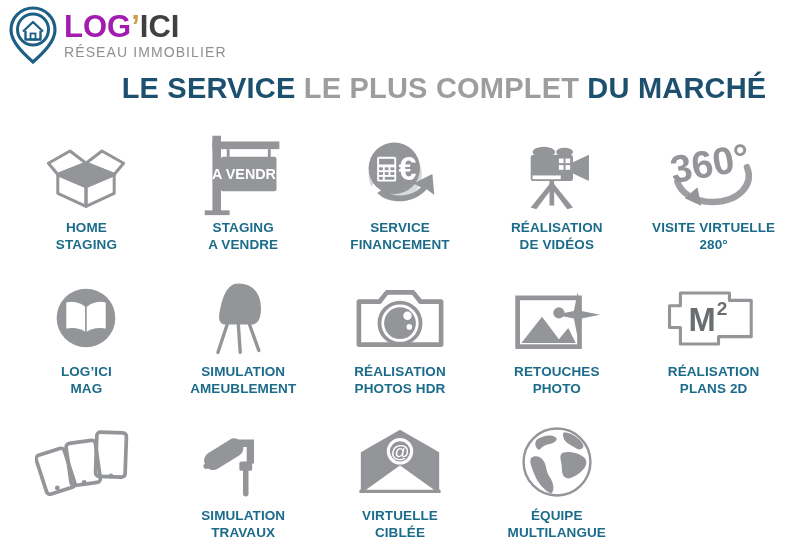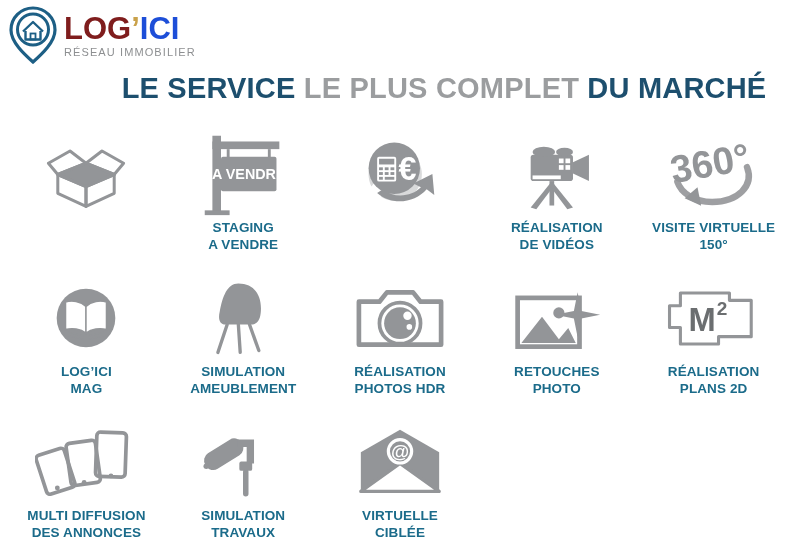--- a/index.html
+++ b/index.html
@@ -36,25 +36,25 @@
     flex-direction: column;
     justify-content: center;
   }
   #logo-wordmark {
     font-size: 31px;
     font-weight: bold;
     letter-spacing: 0px;
     line-height: 1.0;
     white-space: nowrap;
   }
-  .wm-log { color: #7f1d1d; }
+  .wm-log { color: #a21caf; }
   .wm-apos { color: #c9a14a; }
-  .wm-ici { color: #1d4ed8; }
+  .wm-ici { color: #404040; }
   #logo-tagline {
-    font-size: 11px;
+    font-size: 14px;
     color: #8d8f91;
     letter-spacing: 1.1px;
     margin-top: 2px;
     white-space: nowrap;
   }
 
   
   #page-title {
     position: absolute;
     top: 72px;
@@ -135,20 +135,22 @@
       <svg viewBox="0 0 100 84" width="94" height="79">
         <g fill="none" stroke="#939598" stroke-width="3.2" stroke-linejoin="round">
           <path d="M50 30 L20 42 L50 55 L80 42 Z" fill="#939598" stroke="#939598"></path>
           <path d="M20 42 L20 62 L50 76 L50 55 Z"></path>
           <path d="M80 42 L80 62 L50 76 L50 55 Z"></path>
           <path d="M20 42 L10 30 L33 17 L50 30 Z"></path>
           <path d="M80 42 L90 30 L67 17 L50 30 Z"></path>
         </g>
       </svg>
     </div>
+    <div class="service-label">HOME
+STAGING</div>
   </div>
 
   <div class="service-cell">
     <div class="service-icon">
       <svg viewBox="0 0 100 92" width="96" height="88">
         <g fill="#939598">
           <rect x="18" y="6" width="9" height="82"></rect>
           <rect x="10" y="84" width="26" height="5"></rect>
           <rect x="18" y="12" width="70" height="8"></rect>
           <rect x="33" y="20" width="3" height="10"></rect>
@@ -178,20 +180,22 @@
           <rect x="28" y="40" width="4" height="3"></rect>
             <rect x="34" y="40" width="4" height="3"></rect>
             <rect x="40" y="40" width="4" height="3"></rect>
           <rect x="28" y="45" width="4" height="3"></rect>
             <rect x="34" y="45" width="10" height="3"></rect>
         </g>
         <text x="58" y="48" font-family="Liberation Sans, sans-serif" font-size="34" font-weight="bold" fill="#ffffff" text-anchor="middle">€</text>
         <path d="M26 62 C42 76 66 72 78 58 L86 64 L84 42 L64 52 L72 56 C62 66 44 68 32 58 Z" fill="#939598"></path>
       </svg>
     </div>
+    <div class="service-label">SERVICE
+FINANCEMENT</div>
   </div>
 
 
   <div class="service-cell">
     <div class="service-icon">
       <svg viewBox="0 0 100 86" width="94" height="81">
         <g fill="#939598">
           <rect x="22" y="22" width="45" height="28" rx="3"></rect>
           <path d="M67 30 L84 22 L84 50 L67 42 Z"></path>
           <ellipse cx="36" cy="19" rx="12" ry="5.5"></ellipse>
@@ -213,21 +217,21 @@
 
   <div class="service-cell">
     <div class="service-icon">
       <svg viewBox="0 0 120 84" width="110" height="77">
         <text x="58" y="44" font-family="Liberation Sans, sans-serif" font-size="42" font-weight="bold" fill="#939598" text-anchor="middle" transform="rotate(-10 58 44)">360°</text>
         <path d="M96 34 C104 54 86 72 58 72 C38 72 24 62 20 50" fill="none" stroke="#939598" stroke-width="7" stroke-linecap="round" opacity="0.9"></path>
         <path d="M42 56 L28 68 L46 76 Z" fill="#939598"></path>
       </svg>
     </div>
     <div class="service-label">VISITE VIRTUELLE
-150°</div>
+280°</div>
   </div>
 
   <div class="service-cell">
     <div class="service-icon">
       <svg viewBox="0 0 90 90" width="80" height="80">
         <circle cx="45" cy="45" r="33" fill="#939598"></circle>
         <g fill="#ffffff" stroke="#939598" stroke-width="1.6">
           <path d="M45 32 C39 26 29 25 22 27 L22 58 C29 56 39 57 45 62 Z"></path>
           <path d="M45 32 C51 26 61 25 68 27 L68 58 C61 56 51 57 45 62 Z"></path>
         </g>
@@ -307,22 +311,20 @@
           <rect x="36" y="18" width="32" height="46" rx="4" transform="rotate(-8 52 41)"></rect>
           <rect x="66" y="8" width="32" height="48" rx="4" transform="rotate(2 82 32)"></rect>
         </g>
         <g fill="#939598">
           <circle cx="24" cy="68" r="2.6"></circle>
           <circle cx="53" cy="62" r="2.6"></circle>
           <circle cx="82" cy="55" r="2.6"></circle>
         </g>
       </svg>
     </div>
-    <div class="service-label">MULTI DIFFUSION
-DES ANNONCES</div>
   </div>
 
   <div class="service-cell">
     <div class="service-icon">
       <svg viewBox="0 0 100 86" width="92" height="79">
         <g fill="#939598">
           <rect x="6" y="24" width="46" height="20" rx="9" transform="rotate(-32 29 34)"></rect>
           <path d="M44 18 L62 18 L62 44 L54 44 L54 26 L44 26 Z"></path>
           <rect x="46" y="42" width="14" height="10" rx="2"></rect>
           <rect x="50" y="50" width="6" height="30" rx="3"></rect>
@@ -340,14 +342,29 @@
         <path d="M8 26 L50 2 L92 26 L92 68 L8 68 Z" fill="#939598"></path>
         <path d="M8 68 L50 38 L92 68 Z" fill="#ffffff" stroke="#939598" stroke-width="3.6" stroke-linejoin="round"></path>
         <circle cx="50" cy="25" r="12.5" fill="none" stroke="#ffffff" stroke-width="3.4"></circle>
         <text x="50" y="32" font-family="Liberation Sans, sans-serif" font-size="20" font-weight="bold" fill="#ffffff" text-anchor="middle">@</text>
       </svg>
     </div>
     <div class="service-label">VIRTUELLE
 CIBLÉE</div>
   </div>
 
+  <div class="service-cell">
+    <div class="service-icon">
+      <svg viewBox="0 0 84 84" width="78" height="78">
+        <circle cx="42" cy="42" r="36" fill="none" stroke="#939598" stroke-width="2.6"></circle>
+        <g fill="#939598">
+          <path d="M20 18 C26 14 34 12 40 15 C44 17 40 21 36 22 C31 23 26 25 24 28 C22 31 16 24 20 18 Z"></path>
+          <path d="M50 10 C58 11 66 16 70 23 C72 28 66 30 62 27 C58 24 52 22 50 18 C48 14 48 10 50 10 Z"></path>
+          <path d="M14 38 C18 34 24 36 27 40 C31 45 30 52 34 58 C38 64 40 72 36 76 C30 74 22 66 18 56 C15 49 12 42 14 38 Z"></path>
+          <path d="M48 32 C56 30 66 32 72 38 C76 43 72 50 66 54 C60 58 54 62 50 58 C46 54 48 46 46 40 C45 36 46 33 48 32 Z"></path>
+        </g>
+      </svg>
+    </div>
+    <div class="service-label">ÉQUIPE
+MULTILANGUE</div>
+  </div>
 
 </div>
 
 </body></html>

